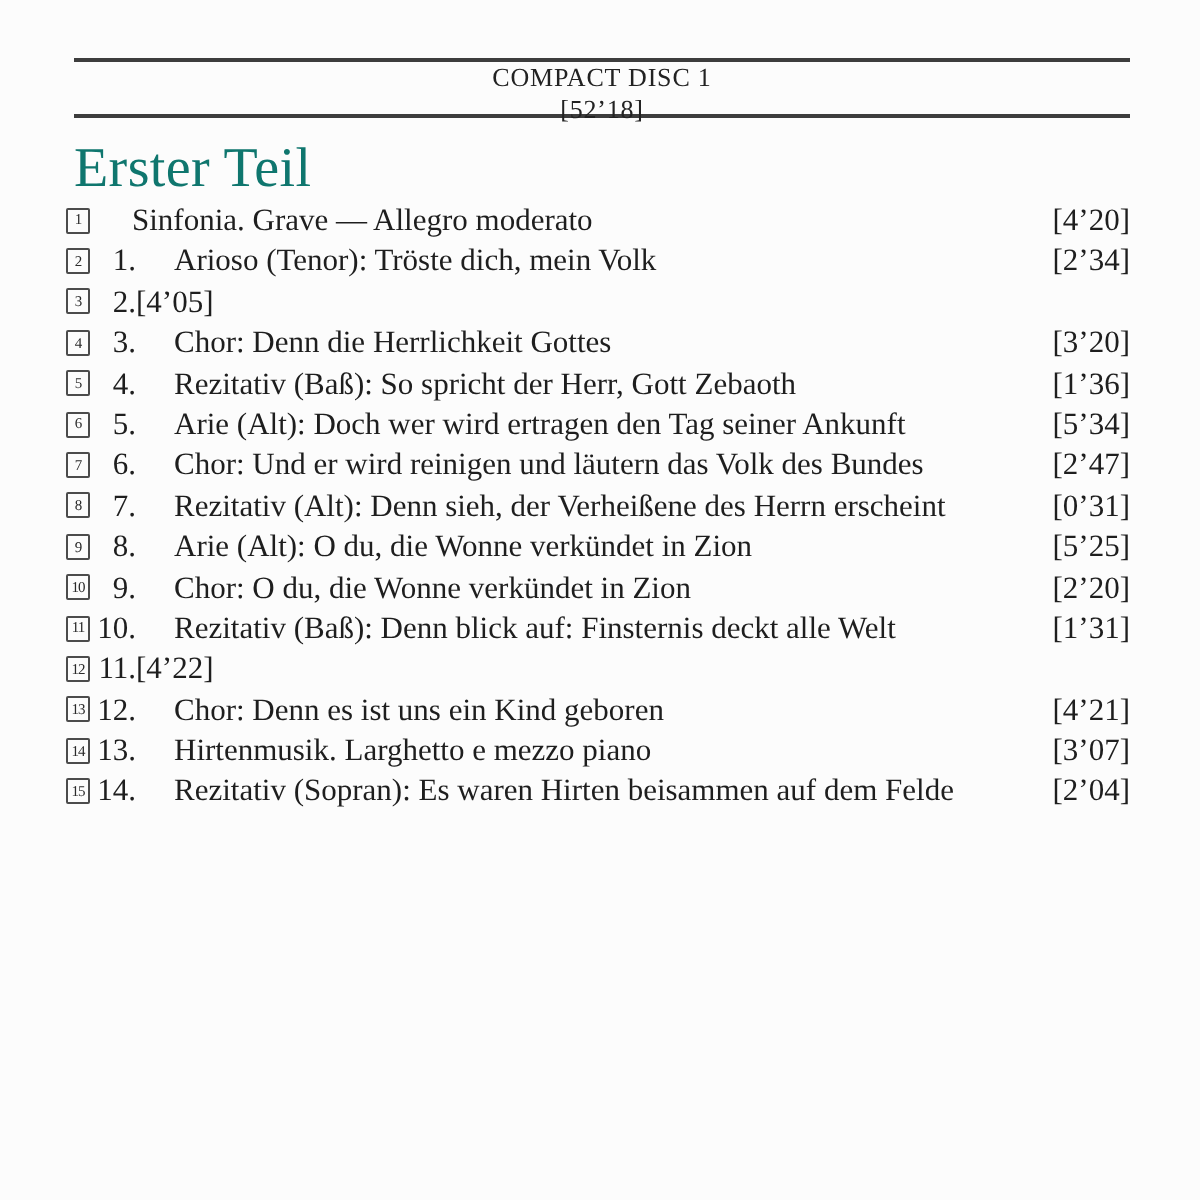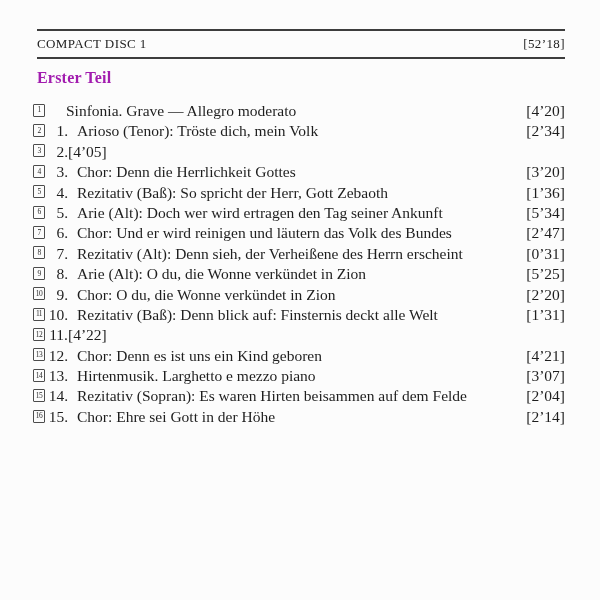--- a/index.html
+++ b/index.html
@@ -23,29 +23,30 @@
     top: 29px;
     height: 26px;
     border-top: 2px solid #3d3d3d;
     border-bottom: 2px solid #3d3d3d;
     display: flex;
     justify-content: space-between;
     align-items: center;
     font-size: 13px;
     letter-spacing: 0.4px;
     color: #222;
+    flex-direction: column;
   }
   .title {
     position: absolute;
     left: 37px;
     top: 69px;
     margin: 0;
-    font-size: 16px;
-    font-weight: bold;
-    color: #a21caf;
+    font-size: 28px;
+    font-weight: normal;
+    color: #0f766e;
     letter-spacing: 0.2px;
   }
   .tracks {
     position: absolute;
     left: 33px;
     right: 35px;
     top: 101px;
   }
   .track-row {
     display: flex;
@@ -71,21 +72,21 @@
     letter-spacing: -0.5px;
     color: #2a2a2a;
   }
   .prefix {
     flex: none;
     width: 23px;
     text-align: right;
   }
   .ttitle {
     flex: 1;
-    margin-left: 9px;
+    margin-left: 19px;
     overflow: hidden;
   }
   .no-prefix .ttitle { margin-left: 21px; }
   .time {
     flex: none;
     text-align: right;
   }
 </style>
 </head>
 <body>
@@ -208,22 +209,14 @@
     <span class="time">[3’07]</span>
   </div>
       <div class="track-row">
     <span class="tracknum-box">
           <span>15</span>
         </span>
     <span class="prefix">14.</span>
     <span class="ttitle">Rezitativ (Sopran): Es waren Hirten beisammen auf dem Felde</span>
     <span class="time">[2’04]</span>
   </div>
-      <div class="track-row">
-    <span class="tracknum-box">
-          <span>16</span>
-        </span>
-    <span class="prefix">15.</span>
-    <span class="ttitle">Chor: Ehre sei Gott in der Höhe</span>
-    <span class="time">[2’14]</span>
-  </div>
     </div>
 </div>
 
 </body></html>

